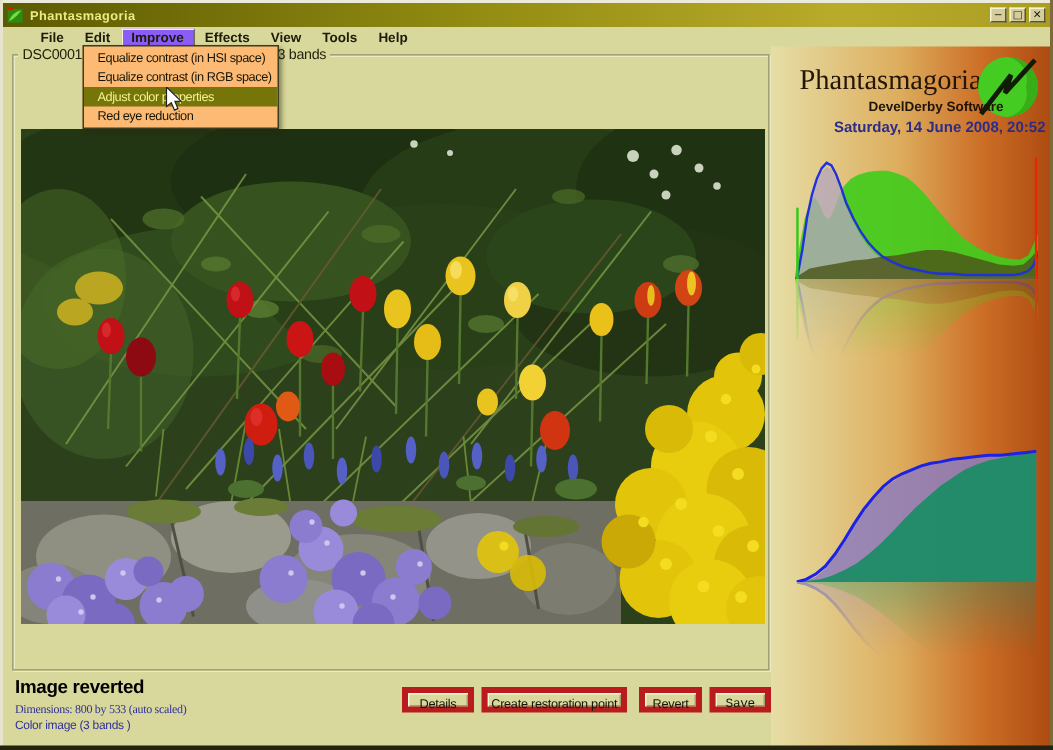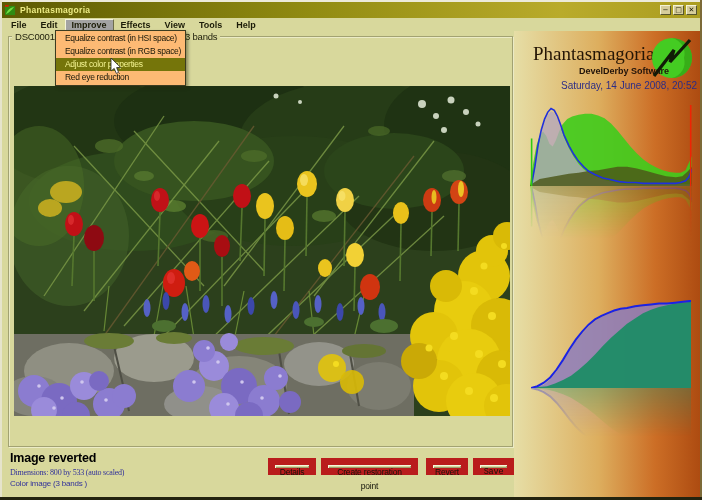--- a/index.html
+++ b/index.html
@@ -20,23 +20,23 @@
     display:flex;align-items:center;}
   .title-icon{width:11px;height:11px;margin:0 4px 0 3px;flex:0 0 auto;}
   .title-text{color:#ecec84;font-size:8.5px;font-weight:bold;letter-spacing:.3px;}
   .win-controls{position:absolute;right:3px;top:3px;display:flex;gap:2px;}
   .win-btn{width:11px;height:10px;background:#d6cd9c;border:1px solid;
     border-color:#f4f4d8 #55552f #55552f #f4f4d8;font-size:7px;line-height:7px;
     text-align:center;color:#1d1d08;padding:0;font-family:"DejaVu Sans",sans-serif;cursor:default;}
 
   
   .menubar{position:absolute;left:2px;top:18px;width:698px;height:14px;background:#d8d89c;
-    display:flex;align-items:center;font-size:9px;font-weight:bold;color:#1c1c08;padding-left:2px;}
+    display:flex;align-items:center;font-size:9px;font-weight:bold;color:#1c1c08;padding-left:18px;}
   .menu-item{padding:1px 7px;white-space:nowrap;}
-  .menu-item.active{background:#a3a3a3;border:1px solid;border-color:#f4f4da #6e6e48 #6e6e48 #f4f4da;padding:0 6px;}
+  .menu-item.active{background:#8b5cf6;border:1px solid;border-color:#f4f4da #6e6e48 #6e6e48 #f4f4da;padding:0 6px;}
 
   
   .fieldset{position:absolute;left:8px;top:36px;width:505px;height:411px;
     border:1px solid #a2a272;box-shadow:inset 1px 1px 0 #ebebc6,1px 1px 0 #ebebc6;}
   .legend{position:absolute;top:-6px;font-size:9.5px;color:#23230e;background:#d8d89c;
     padding:0 3px;line-height:12px;white-space:nowrap;letter-spacing:-.2px;}
   .legend-left{left:3px;}
   .legend-right{left:173px;}
   .photo{position:absolute;left:5px;top:49px;width:496px;height:330px;background:#2c401c;overflow:hidden;}
   .photo svg{display:block;}
@@ -46,37 +46,37 @@
     border:1px solid #3c3c20;box-shadow:2px 2px 3px rgba(40,40,10,.45);z-index:50;padding:1px 0;}
   .dropdown-item{font-size:8.5px;letter-spacing:-.3px;color:#161608;padding:1px 6px 1px 9px;
     height:13px;line-height:11px;white-space:nowrap;}
   .dropdown-item.highlighted{background:#75750a;color:#f2f290;}
   .cursor{position:absolute;left:110px;top:58px;z-index:60;}
 
   
   .status-message{position:absolute;left:10px;top:451px;font-size:12.5px;font-weight:bold;color:#000000;letter-spacing:-.2px;}
   .status-dims{position:absolute;left:10px;top:468px;font-size:8px;letter-spacing:-.2px;color:#31319a;font-family:Liberation Serif, serif;}
   .status-color{position:absolute;left:10px;top:479px;font-size:8px;letter-spacing:-.2px;color:#31319a;}
-  .btn{position:absolute;top:458px;height:17px;background:#d9d99e;border:7px solid #b91c1c;
+  .btn{position:absolute;top:458px;height:17px;background:#d9d99e;border:4px solid #b91c1c;
     box-shadow:inset 1px 1px 0 #f6f6dc,inset -1px -1px 0 #9f9f70;
     font-size:8.5px;letter-spacing:-.2px;color:#14140a;text-align:center;line-height:14px;
     font-family:"Liberation Sans",sans-serif;padding:0;cursor:default;}
   .btn-details{left:268px;width:48px;}
   .btn-restore{left:321px;width:97px;}
   .btn-revert{left:426px;width:42px;}
   .btn-save{left:473px;width:41px;font-family:Liberation Mono, monospace;}
 
   
   .sidebar{position:absolute;left:514px;top:31px;width:188px;height:469px;
     background:linear-gradient(to right,#e6dea6 0%,#ddae5e 45%,#cc6e26 75%,#ac4a10 100%);}
   .brand{position:absolute;left:19px;top:12px;font-family:"Liberation Serif",serif;
     font-size:19px;color:#241505;white-space:nowrap;}
   .logo-blob{position:absolute;left:134px;top:3px;}
   .company{position:absolute;left:44px;top:35px;font-size:9px;font-weight:bold;color:#20130a;white-space:nowrap;margin-left:21px;}
-  .datetime{position:absolute;right:5px;top:49px;font-size:10px;font-weight:normal;color:#2d2d85;white-space:nowrap;}
+  .datetime{position:absolute;right:5px;top:49px;font-size:10px;font-weight:bold;color:#2d2d85;white-space:nowrap;}
   .hist{position:absolute;display:block;}
   .hist1{left:16px;top:67px;width:162px;height:88px;}
   .hist1r{left:16px;top:155px;width:162px;height:75px;}
   .hist2{left:17px;top:269px;width:160px;height:88px;}
   .hist2r{left:17px;top:357px;width:160px;height:70px;}
   .reflect{transform:scaleY(-1);opacity:.45;
     -webkit-mask-image:linear-gradient(to bottom,transparent 30%,rgba(0,0,0,.8) 100%);
     mask-image:linear-gradient(to bottom,transparent 30%,rgba(0,0,0,.8) 100%);}
 </style>
 </head>

